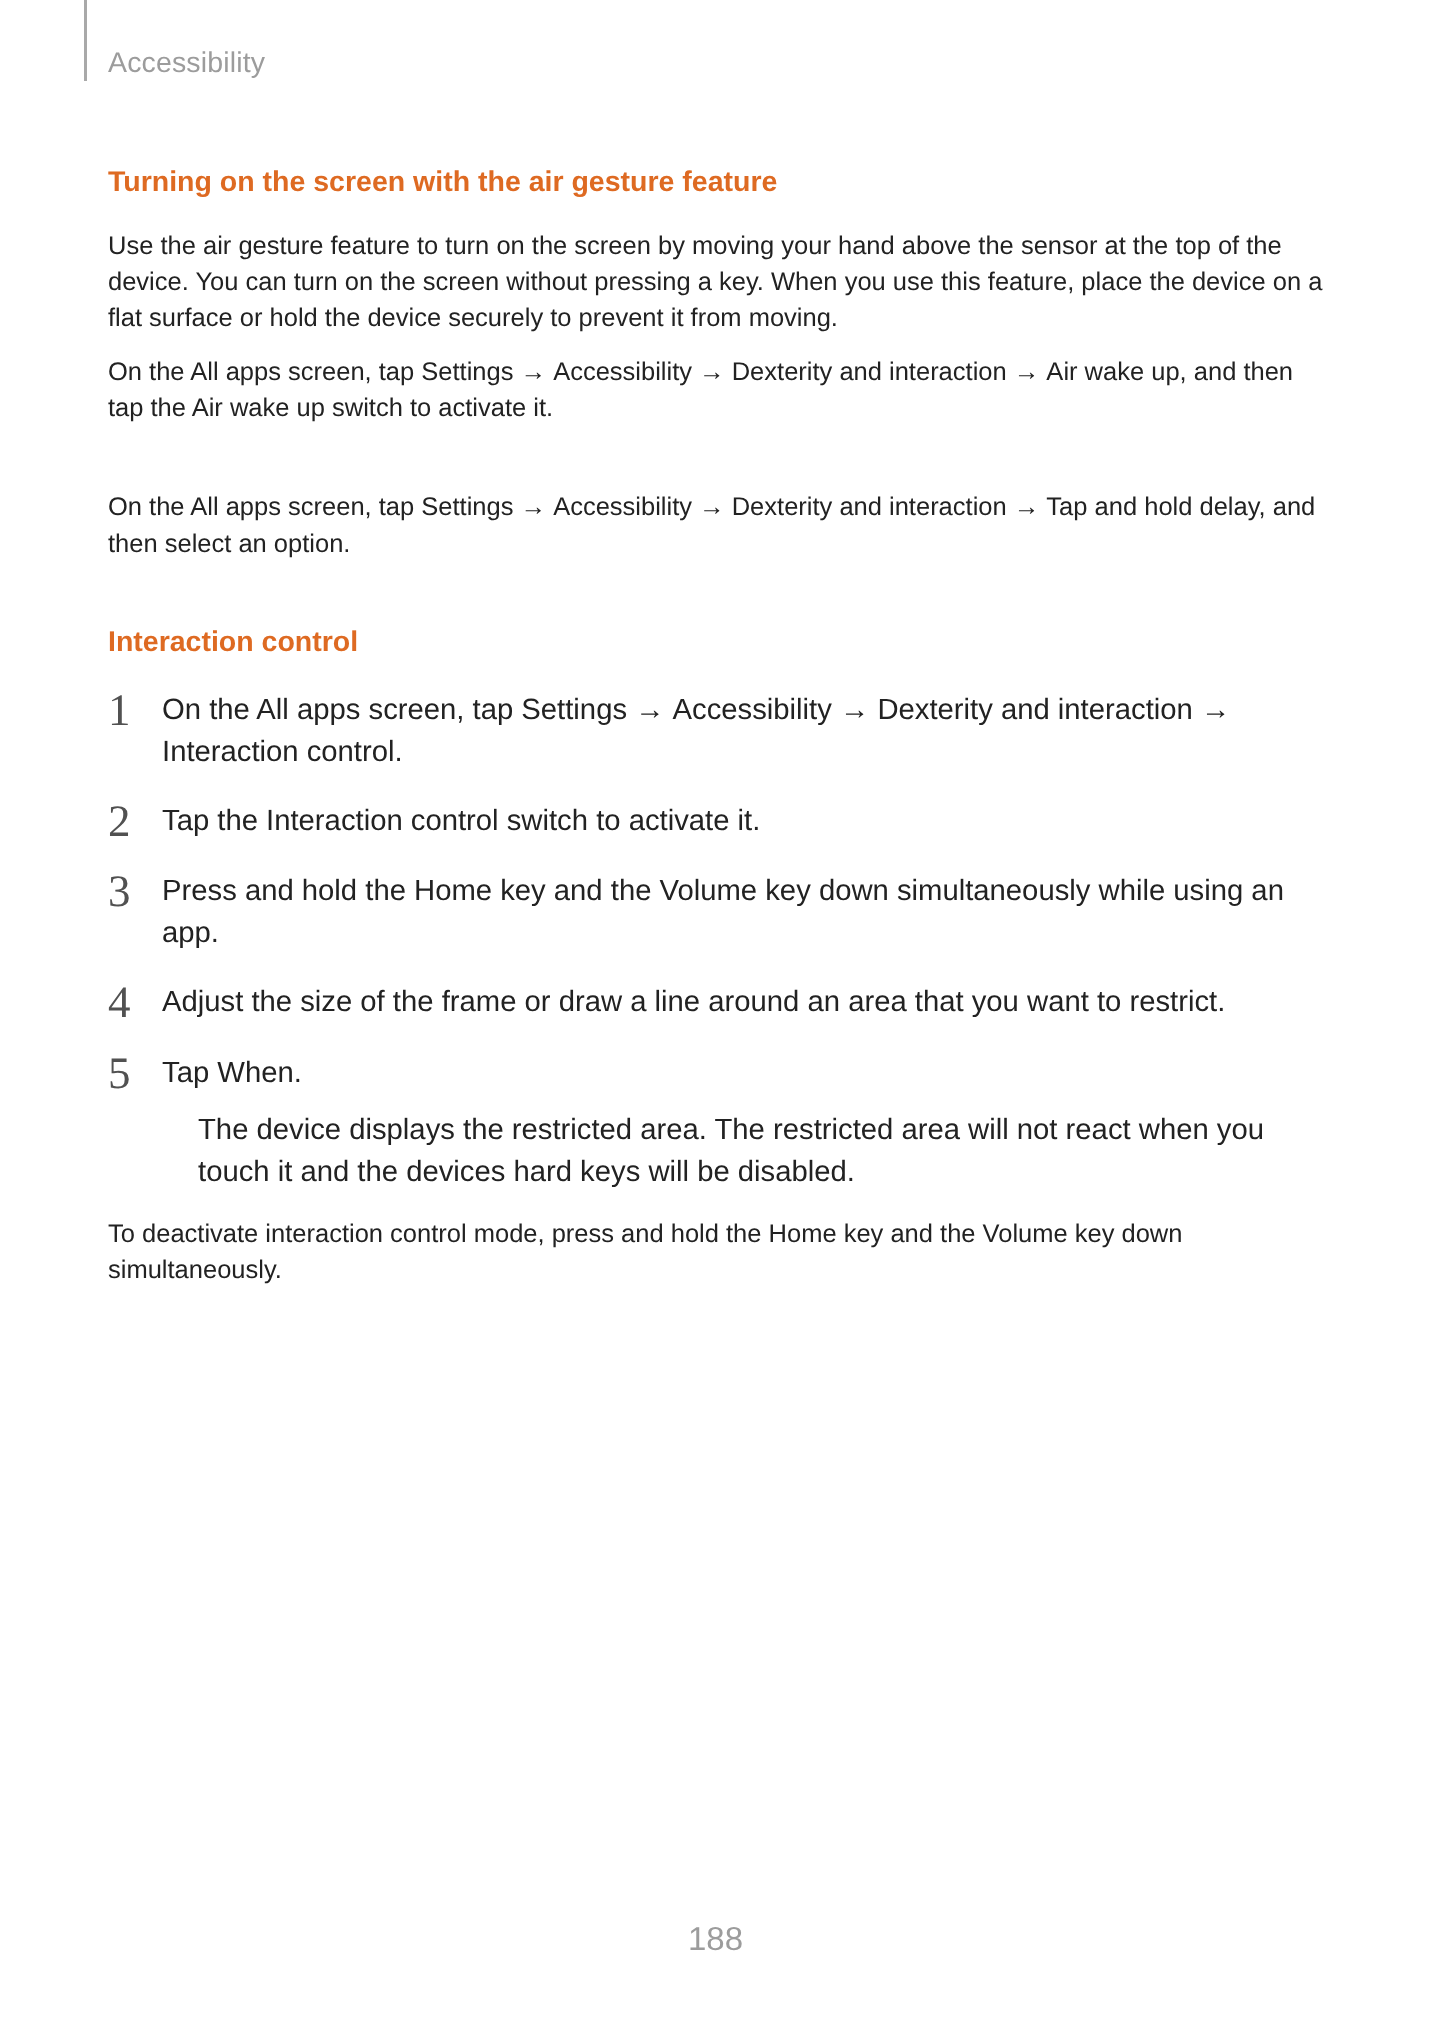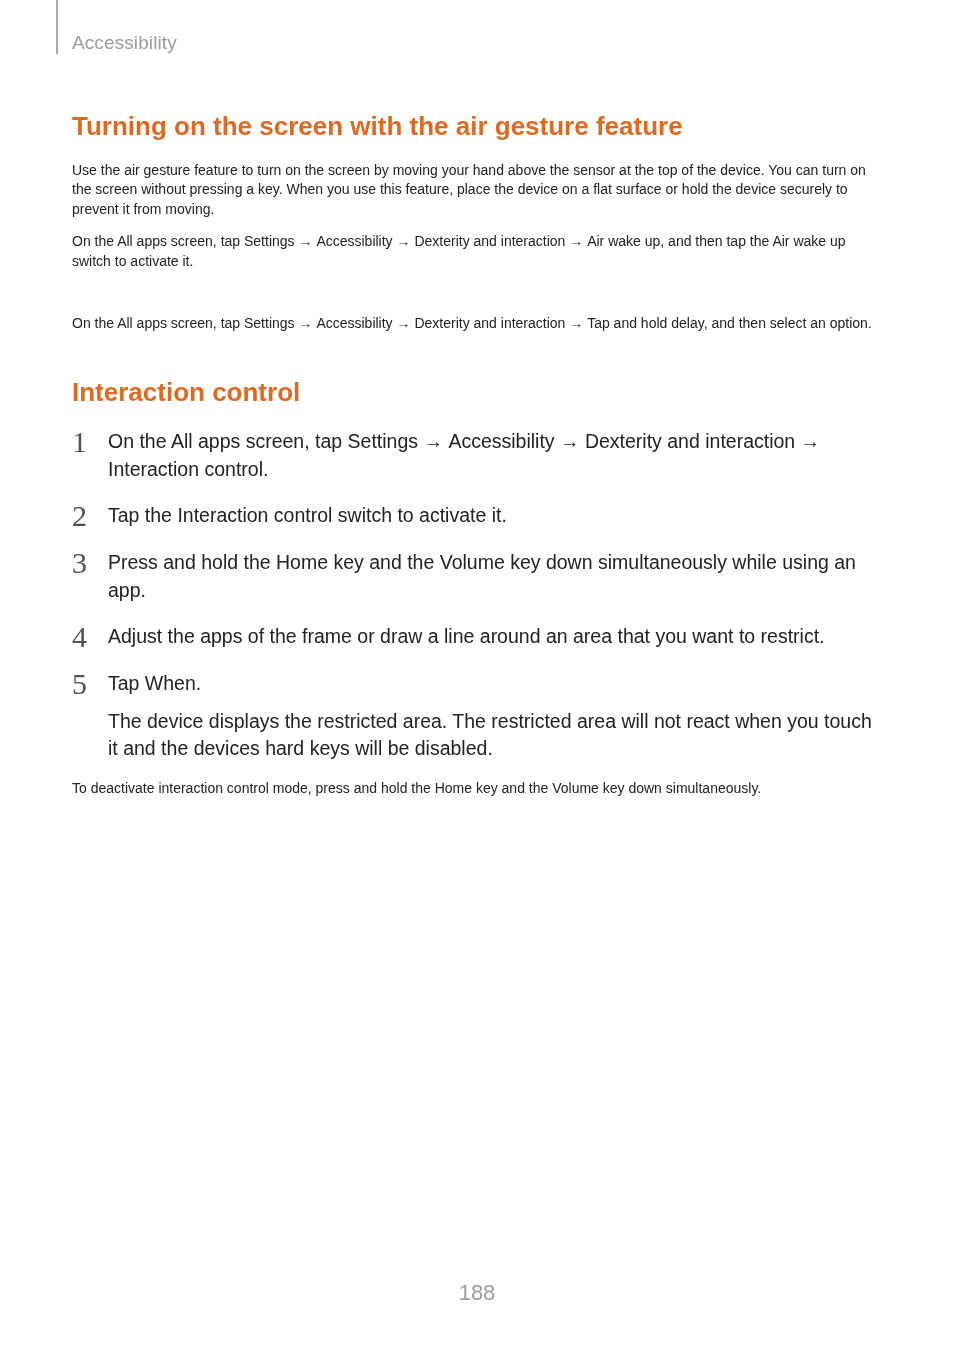--- a/index.html
+++ b/index.html
@@ -1,30 +1,30 @@
 <!DOCTYPE html>
 <html><head>
 <meta charset="utf-8">
 <style>
   * { margin: 0; padding: 0; box-sizing: border-box; }
   html, body { width: 954px; height: 1350px; background: #fff; font-family: "Segoe UI", "Helvetica Neue", Arial, sans-serif; }
   .page { position: relative; width: 954px; height: 1350px; padding: 0 70px 0 72px; }
   .header-rule { position: absolute; left: 56px; top: 0; width: 2px; height: 54px; background: #a9a9a9; }
   .breadcrumb { position: absolute; left: 72px; top: 32px; color: #9c9c9c; font-size: 19px; letter-spacing: 0.1px; }
   .content { padding-top: 110px; }
-  .h2 { color: #de6a22; font-size: 26px; font-weight: 600; margin-bottom: 18px; line-height: 1.25; }
-  .para { color: #222; font-size: 14px; line-height: 1.42; margin-bottom: 12px; }
+  .h2 { color: #de6a22; font-size: 19px; font-weight: 600; margin-bottom: 18px; line-height: 1.25; }
+  .para { color: #222; font-size: 17px; line-height: 1.42; margin-bottom: 12px; }
   .section { margin-bottom: 42px; }
   .bold { font-weight: 400; }
   .arrow { font-weight: 700; }
   .ol { list-style: none; margin-top: 6px; }
   .li { display: flex; align-items: flex-start; margin-bottom: 16px; }
   .num { font-family: Georgia, "Times New Roman", serif; font-size: 30px; color: #515151; width: 36px; flex: 0 0 36px; line-height: 1.05; text-align: left; font-weight: 400; }
   .li-body { flex: 1; color: #222; font-size: 19.5px; line-height: 1.42; padding-top: 2px; }
-  .li-sub { margin-top: 10px; }
+  .li-sub { margin-top: 10px; margin-left: 24px; }
   .footer-pg { position: absolute; left: 0; right: 0; bottom: 44px; text-align: center; color: #9c9c9c; font-size: 22px; }
 </style>
 </head>
 <body>
 
 <div class="page">
   <div class="header-rule"></div>
   <div class="breadcrumb">Accessibility</div>
 
   <div class="content">
@@ -58,21 +58,21 @@
           <div class="li-body">
             <span>Tap the </span><span class="bold">Interaction control</span><span> switch to activate it.</span>
           </div>
         </li>
         <li class="li">
           <div class="num">3</div>
           <div class="li-body">Press and hold the Home key and the Volume key down simultaneously while using an app.</div>
         </li>
         <li class="li">
           <div class="num">4</div>
-          <div class="li-body">Adjust the apps of the frame or draw a line around an area that you want to restrict.</div>
+          <div class="li-body">Adjust the size of the frame or draw a line around an area that you want to restrict.</div>
         </li>
         <li class="li">
           <div class="num">5</div>
           <div class="li-body">
             <span>Tap </span><span class="bold">When</span><span>.</span>
             <div class="li-sub">The device displays the restricted area. The restricted area will not react when you touch it and the devices hard keys will be disabled.</div>
           </div>
         </li>
       </ol>
 

